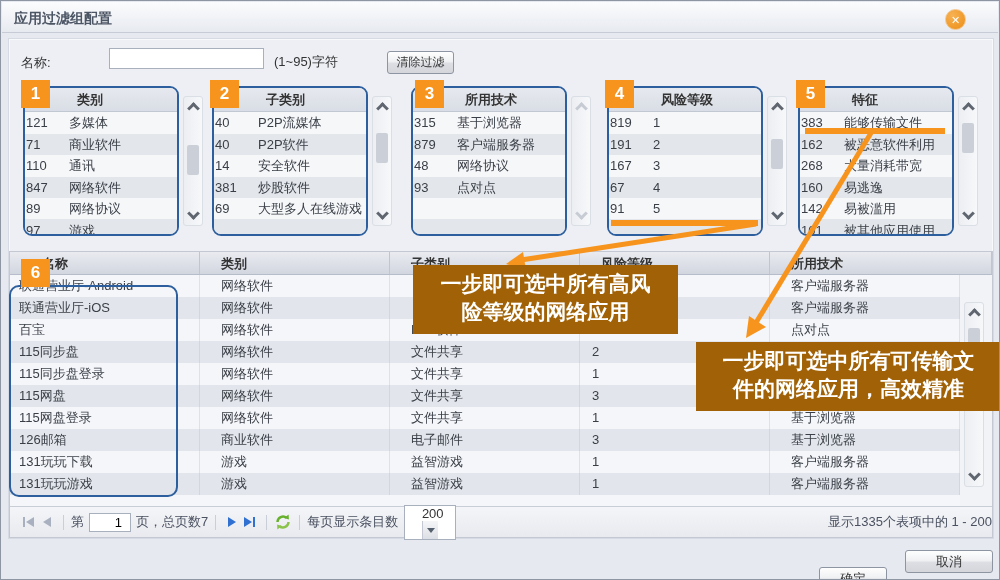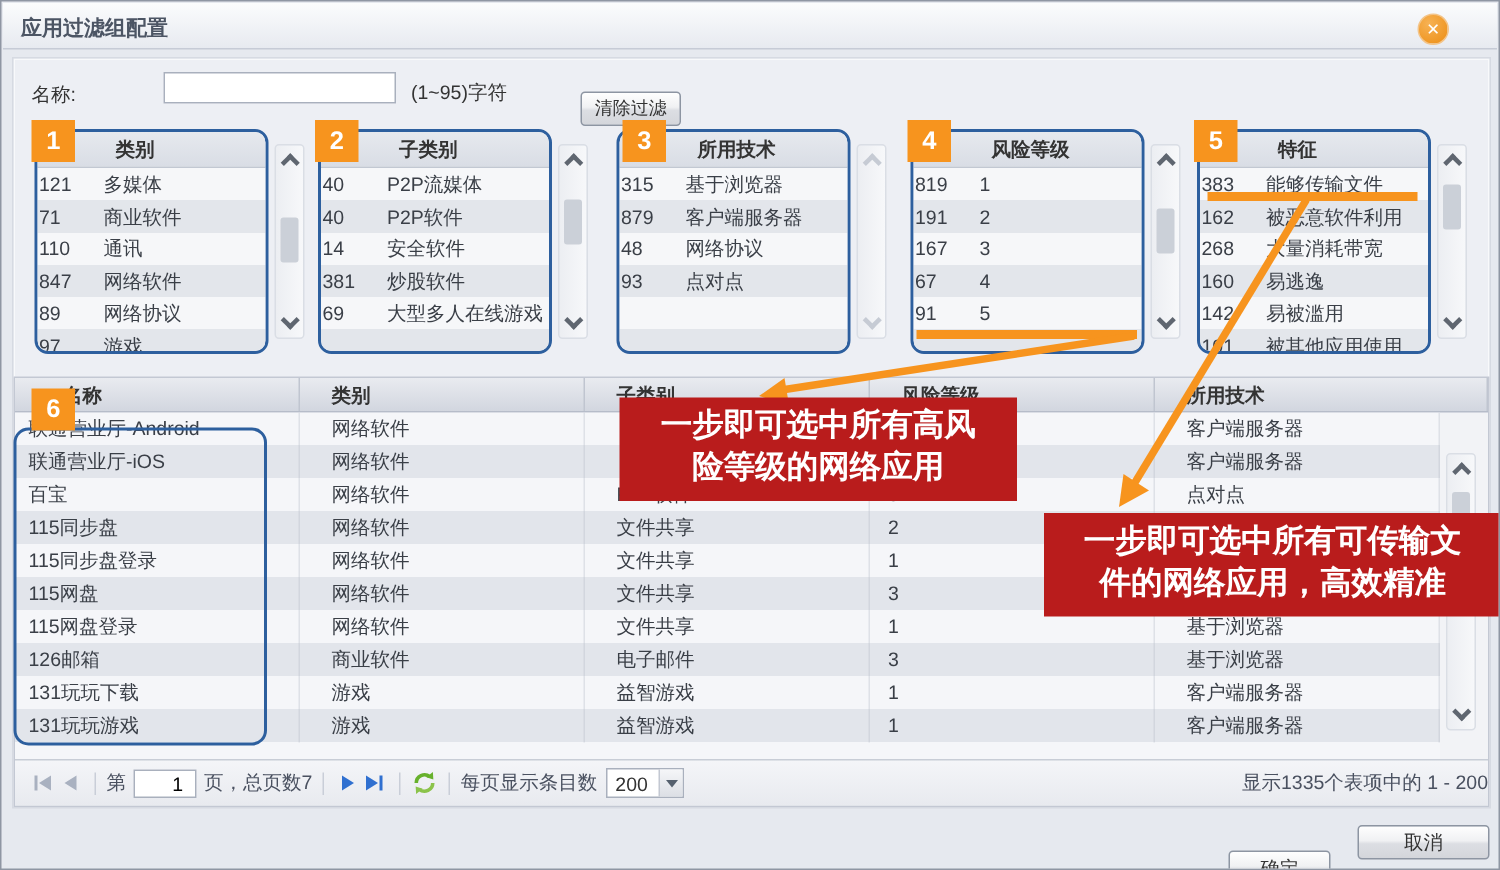--- a/index.html
+++ b/index.html
@@ -20,21 +20,21 @@
   .panel { position:absolute; left:8px; top:38px; width:984px; height:499px;
            background:#edeff4; border:1px solid #f8f9fb; outline:1px solid #d6dae2; }
 
   
   .name-label { position:absolute; left:20px; top:53px; font-size:13px; color:#333; }
   .name-input { position:absolute; left:108px; top:47px; width:155px; height:21px;
                 border:1px solid #a9b0bd; background:#fff; font-size:13px; padding:0 4px; }
   .hint { position:absolute; left:273px; top:52px; font-size:13px; color:#333; }
   .btn { border:1px solid #8d95a2; border-radius:3px; color:#333; text-align:center;
          background:linear-gradient(#fefefe,#f0f1f3 45%,#dcdee3 55%,#d4d6db); cursor:pointer; }
-  .clear-btn { position:absolute; left:386px; top:60px; width:67px; height:23px; font-size:12px; line-height:21px; }
+  .clear-btn { position:absolute; left:386px; top:50px; width:67px; height:23px; font-size:12px; line-height:21px; }
 
   
   .listbox { position:absolute; top:85px; width:156px; height:150px; border:2px solid #2d5f9e;
              border-radius:9px; background:#f6f7f9; overflow:hidden; z-index:10; }
   .lh { height:24px; line-height:24px; background:linear-gradient(#e6e9ee,#d9dde5);
         border-bottom:1px solid #c2c8d2; font-size:13px; font-weight:bold; color:#333; padding-left:52px;
         white-space:nowrap; }
   .lrows { position:absolute; left:0; right:0; top:24px; bottom:0;
            background:repeating-linear-gradient(180deg,#f6f7f9 0px 21.5px,#e3e6eb 21.5px 43px); }
   .lrow { height:21.5px; line-height:21.5px; font-size:13px; color:#3a3f47; display:flex; white-space:nowrap; }
@@ -70,39 +70,39 @@
 
   
   .pager { position:absolute; left:0; right:0; bottom:0; height:31px; display:flex; align-items:center;
            background:linear-gradient(#f4f5f8,#e8eaef); border-top:1px solid #c8cdd6;
            font-size:13px; color:#4a5160; }
   .pager > * { flex:none; }
   .pdiv { width:1px; height:15px; background:#c9ced8; margin:0 7px; }
   .navbtn { display:flex; align-items:center; justify-content:center; width:18px; height:18px; cursor:pointer; }
   .page-input { width:42px; height:19px; border:1px solid #a9b0bd; background:#fff; font-size:13px;
                 text-align:right; padding-right:8px; margin:0 5px; }
-  .combo { width:52px; height:20px; border:1px solid #a9b0bd; background:#fff; display:flex;
-           align-items:center; margin-left:6px; cursor:pointer; }
+  .combo { width:52px; height:35px; border:1px solid #a9b0bd; background:#fff; display:flex;
+           align-items:center; margin-left:6px; cursor:pointer;flex-direction:column; }
   .combo-val { flex:1; padding-left:5px; font-size:13px; color:#333; }
   .combo-arrow { position:relative; width:16px; height:18px; border-left:1px solid #c3c8d2;
                  background:linear-gradient(#f5f6f8,#dcdfe5); }
   .combo-arrow::after { content:""; position:absolute; left:4px; top:7px;
                         border:4px solid transparent; border-top:5px solid #55606e; }
   .spacer { flex:1 1 auto; }
   .range { margin-right:0; color:#4a5160; }
 
   
   .ok-btn { position:absolute; left:818px; top:566px; width:68px; height:23px; font-size:13px; line-height:21px; z-index:20; }
   .cancel-btn { position:absolute; left:904px; top:549px; width:88px; height:23px; font-size:13px; line-height:21px; z-index:20; }
 
   
   .col1-outline { position:absolute; left:8px; top:284px; width:169px; height:212px;
                   border:2px solid #2d5f9e; border-radius:10px; z-index:30; pointer-events:none; }
   .overlay { position:absolute; left:0; top:0; width:1000px; height:580px; z-index:40; pointer-events:none; }
-  .note { position:absolute; background:#b91c1c; color:#fff; font-weight:bold; font-size:21px;
+  .note { position:absolute; background:#a16207; color:#fff; font-weight:bold; font-size:21px;
           text-align:center; line-height:28px; padding-top:5px; z-index:45; }
   .note1 { left:412px; top:264px; width:265px; height:69px; }
   .note2 { left:695px; top:341px; width:305px; height:69px; }
   .badge { position:absolute; width:29px; height:28px; background:#f7941e; color:#fff; font-weight:bold;
            font-size:17px; text-align:center; line-height:28px; z-index:50; }
   .b1{left:20px;top:79px;} .b2{left:209px;top:79px;} .b3{left:414px;top:79px;}
   .b4{left:604px;top:79px;} .b5{left:795px;top:79px;} .b6{left:20px;top:258px;}
 </style>
 </head>
 <body>

